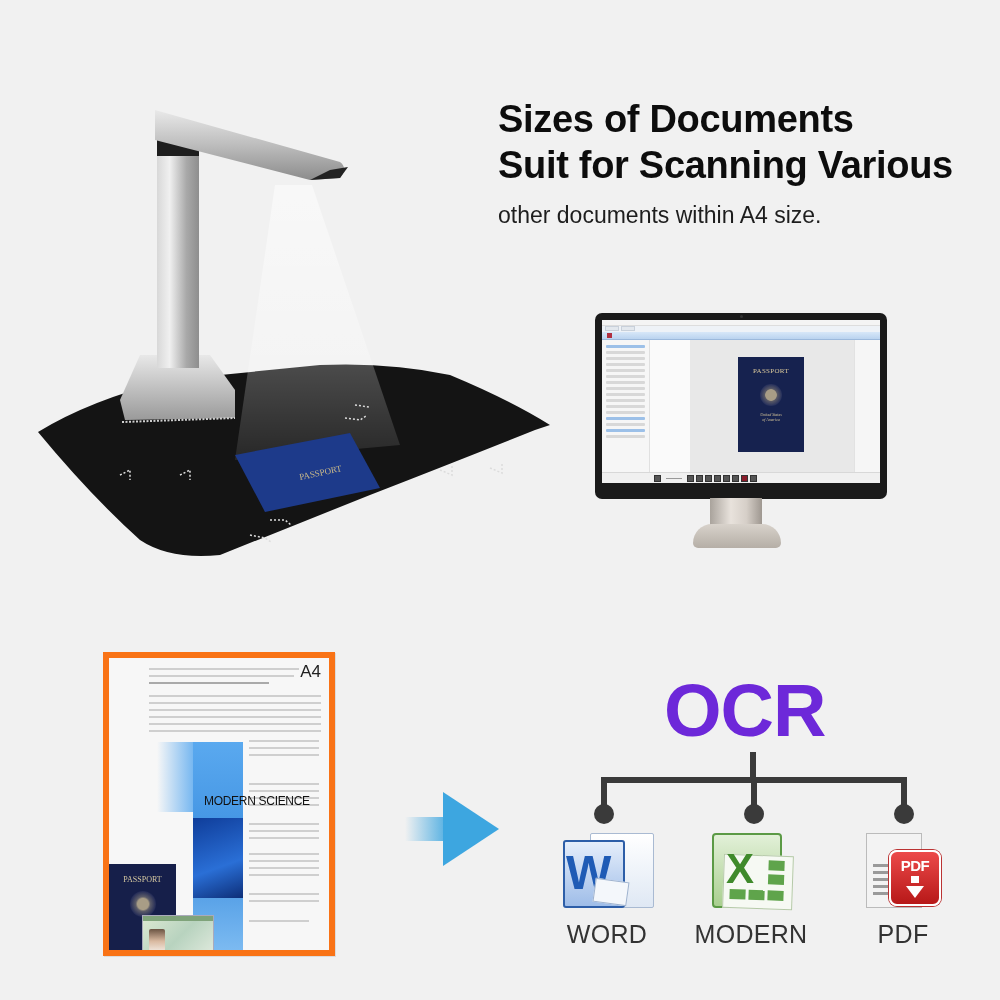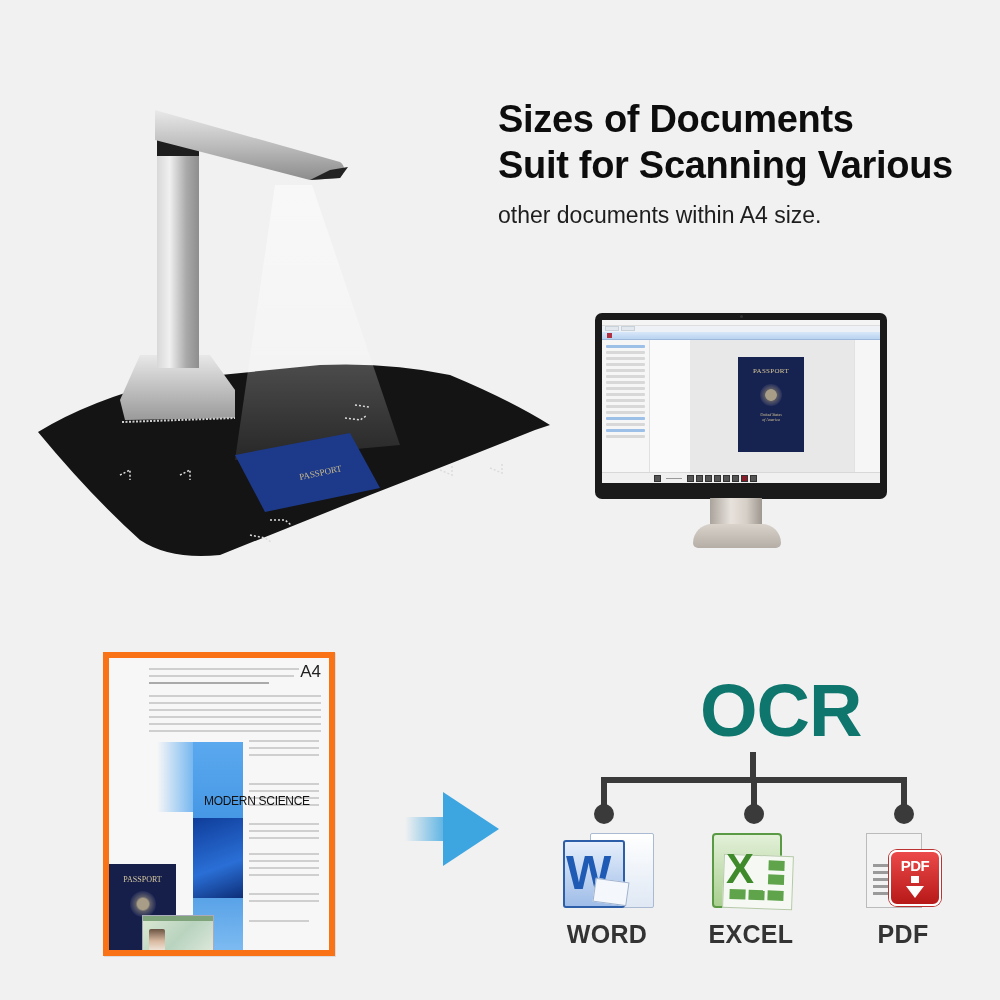--- a/index.html
+++ b/index.html
@@ -54,24 +54,24 @@
   .a4-passport .seal { width: 26px; height: 26px; border-radius: 50%; margin: 7px auto; background: radial-gradient(circle, #a89d86 0 30%, #5c5c68 40%, #232b57 70%); }
   .id-card { position: absolute; left: 33px; top: 257px; width: 72px; height: 47px; background: linear-gradient(135deg, #dce8d2, #b8d3bf 50%, #e4ece0); border: 1px solid #aab; }
   .id-photo { position: absolute; left: 6px; top: 13px; width: 16px; height: 22px; background: linear-gradient(#6b5443, #d9b9a0 55%, #f0e6dc); border-radius: 2px; }
   .id-bar { position: absolute; left: 0; right: 0; top: 0; height: 5px; background: #7fa37a; }
 
   
   .arrow-tail { left: 405px; top: 817px; width: 48px; height: 24px; background: linear-gradient(90deg, rgba(61,166,224,0), #3da6e0); }
   .arrow-head { left: 443px; top: 792px; width: 0; height: 0; border-top: 37px solid transparent; border-bottom: 37px solid transparent; border-left: 56px solid #3da6e0; }
 
   
-  .ocr-title { left: 664px; top: 668px; font-size: 74px; font-weight: bold; color: #0f766e; letter-spacing: -1px; margin-left: 36px; }
+  .ocr-title { left: 664px; top: 668px; font-size: 74px; font-weight: bold; color: #6d28d9; letter-spacing: -1px; }
   .ocr-line { background: #3a3a3a; }
   .ocr-dot { width: 20px; height: 20px; border-radius: 50%; background: #3a3a3a; }
-  .app-label { font-size: 25px; font-weight: bold; color: #333; width: 120px; text-align: center; letter-spacing: 0.3px; }
+  .app-label { font-size: 25px; font-weight: normal; color: #333; width: 120px; text-align: center; letter-spacing: 0.3px; }
   
   .word-back { left: 590px; top: 833px; width: 64px; height: 75px; background: linear-gradient(180deg, #ffffff, #dfe8f4); border: 1px solid #a9bad2; border-radius: 2px; }
   .word-front { left: 563px; top: 840px; width: 62px; height: 68px; background: linear-gradient(180deg, #e5eefb, #9fbde8); border: 2px solid #2d5ea8; border-radius: 3px; }
   .word-w { left: 566px; top: 845px; font-size: 48px; font-weight: bold; color: #1f5bb5; font-family: "Liberation Sans", sans-serif; }
   .word-page { left: 594px; top: 880px; width: 34px; height: 24px; background: #f4f7fb; border: 1px solid #9fb3cf; transform: rotate(8deg); }
 
   
   .excel-back { left: 712px; top: 833px; width: 70px; height: 75px; background: linear-gradient(180deg, #e2f0d8, #a9cf8f); border: 2px solid #5b9a45; border-radius: 4px; }
   .excel-sheet { left: 723px; top: 855px; width: 70px; height: 54px; background: #f6f9f3; border: 1px solid #b5c9a8; transform: rotate(2deg); }
   .excel-cell { position: absolute; width: 16px; height: 10px; background: #5fa44b; }
@@ -267,21 +267,21 @@
 
 <div class="abs excel-back"></div>
 <div class="abs excel-sheet">
   <div class="excel-cell" style="left:44px;top:4px;"></div>
   <div class="excel-cell" style="left:44px;top:18px;"></div>
   <div class="excel-cell" style="left:6px;top:34px;"></div>
   <div class="excel-cell" style="left:25px;top:34px;"></div>
   <div class="excel-cell" style="left:44px;top:34px;"></div>
 </div>
 <div class="abs excel-x">X</div>
-<div class="abs app-label" style="left:691px;top:920px;">EXCEL</div>
+<div class="abs app-label" style="left:691px;top:920px;">MODERN</div>
 
 <div class="abs pdf-page">
   <div class="pdf-line" style="top:30px;"></div>
   <div class="pdf-line" style="top:37px;"></div>
   <div class="pdf-line" style="top:44px;"></div>
   <div class="pdf-line" style="top:51px;"></div>
   <div class="pdf-line" style="top:58px;"></div>
 </div>
 <div class="abs pdf-badge">
   <div class="t">PDF</div>

